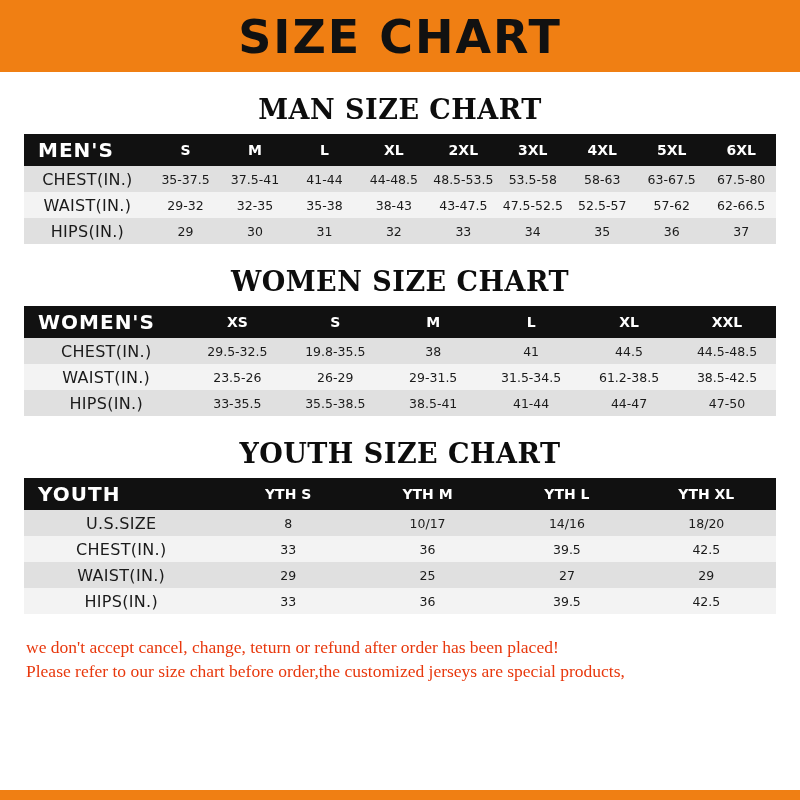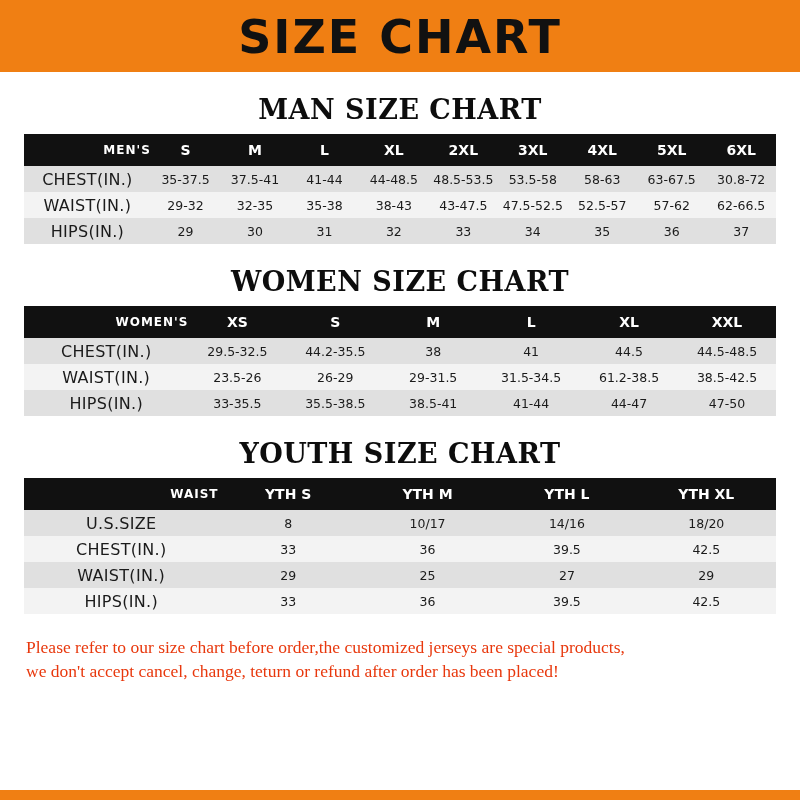--- a/index.html
+++ b/index.html
@@ -70,23 +70,23 @@
     vertical-align: middle;
   }
   table.size-table thead th {
     background: #111111;
     color: #ffffff;
     font-weight: bold;
     height: 32px;
     font-size: 14px;
   }
   table.size-table thead th.row-label {
-    text-align: right;
+    text-align: left;
     padding-left: 14px;
-    font-size: 12px;
+    font-size: 20px;
     letter-spacing: 1px;
   }
   table.size-table tbody tr.odd td {
     background: #e0e0e0;
   }
   table.size-table tbody tr.even td {
     background: #f3f3f3;
   }
   table.size-table tbody td.row-label {
     font-size: 16px;
@@ -151,21 +151,21 @@
           <tr class="odd">
             <td class="row-label">CHEST(IN.)</td>
             <td>35-37.5</td>
             <td>37.5-41</td>
             <td>41-44</td>
             <td>44-48.5</td>
             <td>48.5-53.5</td>
             <td>53.5-58</td>
             <td>58-63</td>
             <td>63-67.5</td>
-            <td>30.8-72</td>
+            <td>67.5-80</td>
           </tr>
           <tr class="even">
             <td class="row-label">WAIST(IN.)</td>
             <td>29-32</td>
             <td>32-35</td>
             <td>35-38</td>
             <td>38-43</td>
             <td>43-47.5</td>
             <td>47.5-52.5</td>
             <td>52.5-57</td>
@@ -199,21 +199,21 @@
             <th>M</th>
             <th>L</th>
             <th>XL</th>
             <th>XXL</th>
           </tr>
         </thead>
         <tbody>
           <tr class="odd">
             <td class="row-label">CHEST(IN.)</td>
             <td>29.5-32.5</td>
-            <td>44.2-35.5</td>
+            <td>19.8-35.5</td>
             <td>38</td>
             <td>41</td>
             <td>44.5</td>
             <td>44.5-48.5</td>
           </tr>
           <tr class="even">
             <td class="row-label">WAIST(IN.)</td>
             <td>23.5-26</td>
             <td>26-29</td>
             <td>29-31.5</td>
@@ -232,21 +232,21 @@
           </tr>
         </tbody>
       </table>
     </div>
 
     <div class="section">
       <div class="section-title">YOUTH SIZE CHART</div>
       <table class="size-table">
         <thead>
           <tr>
-            <th class="row-label youth-col-0">WAIST</th>
+            <th class="row-label youth-col-0">YOUTH</th>
             <th>YTH S</th>
             <th>YTH M</th>
             <th>YTH L</th>
             <th>YTH XL</th>
           </tr>
         </thead>
         <tbody>
           <tr class="odd">
             <td class="row-label">U.S.SIZE</td>
             <td>8</td>
@@ -275,18 +275,18 @@
             <td>39.5</td>
             <td>42.5</td>
           </tr>
         </tbody>
       </table>
     </div>
 
   </div>
 
   <div class="footer-note">
+    <span class="line">we don't accept cancel, change, teturn or refund after order has been placed!</span>
     <span class="line">Please refer to our size chart before order,the customized jerseys are special products,</span>
-    <span class="line">we don't accept cancel, change, teturn or refund after order has been placed!</span>
   </div>
 
   <div class="bottom-bar"></div>
 </div>
 
 </body></html>

